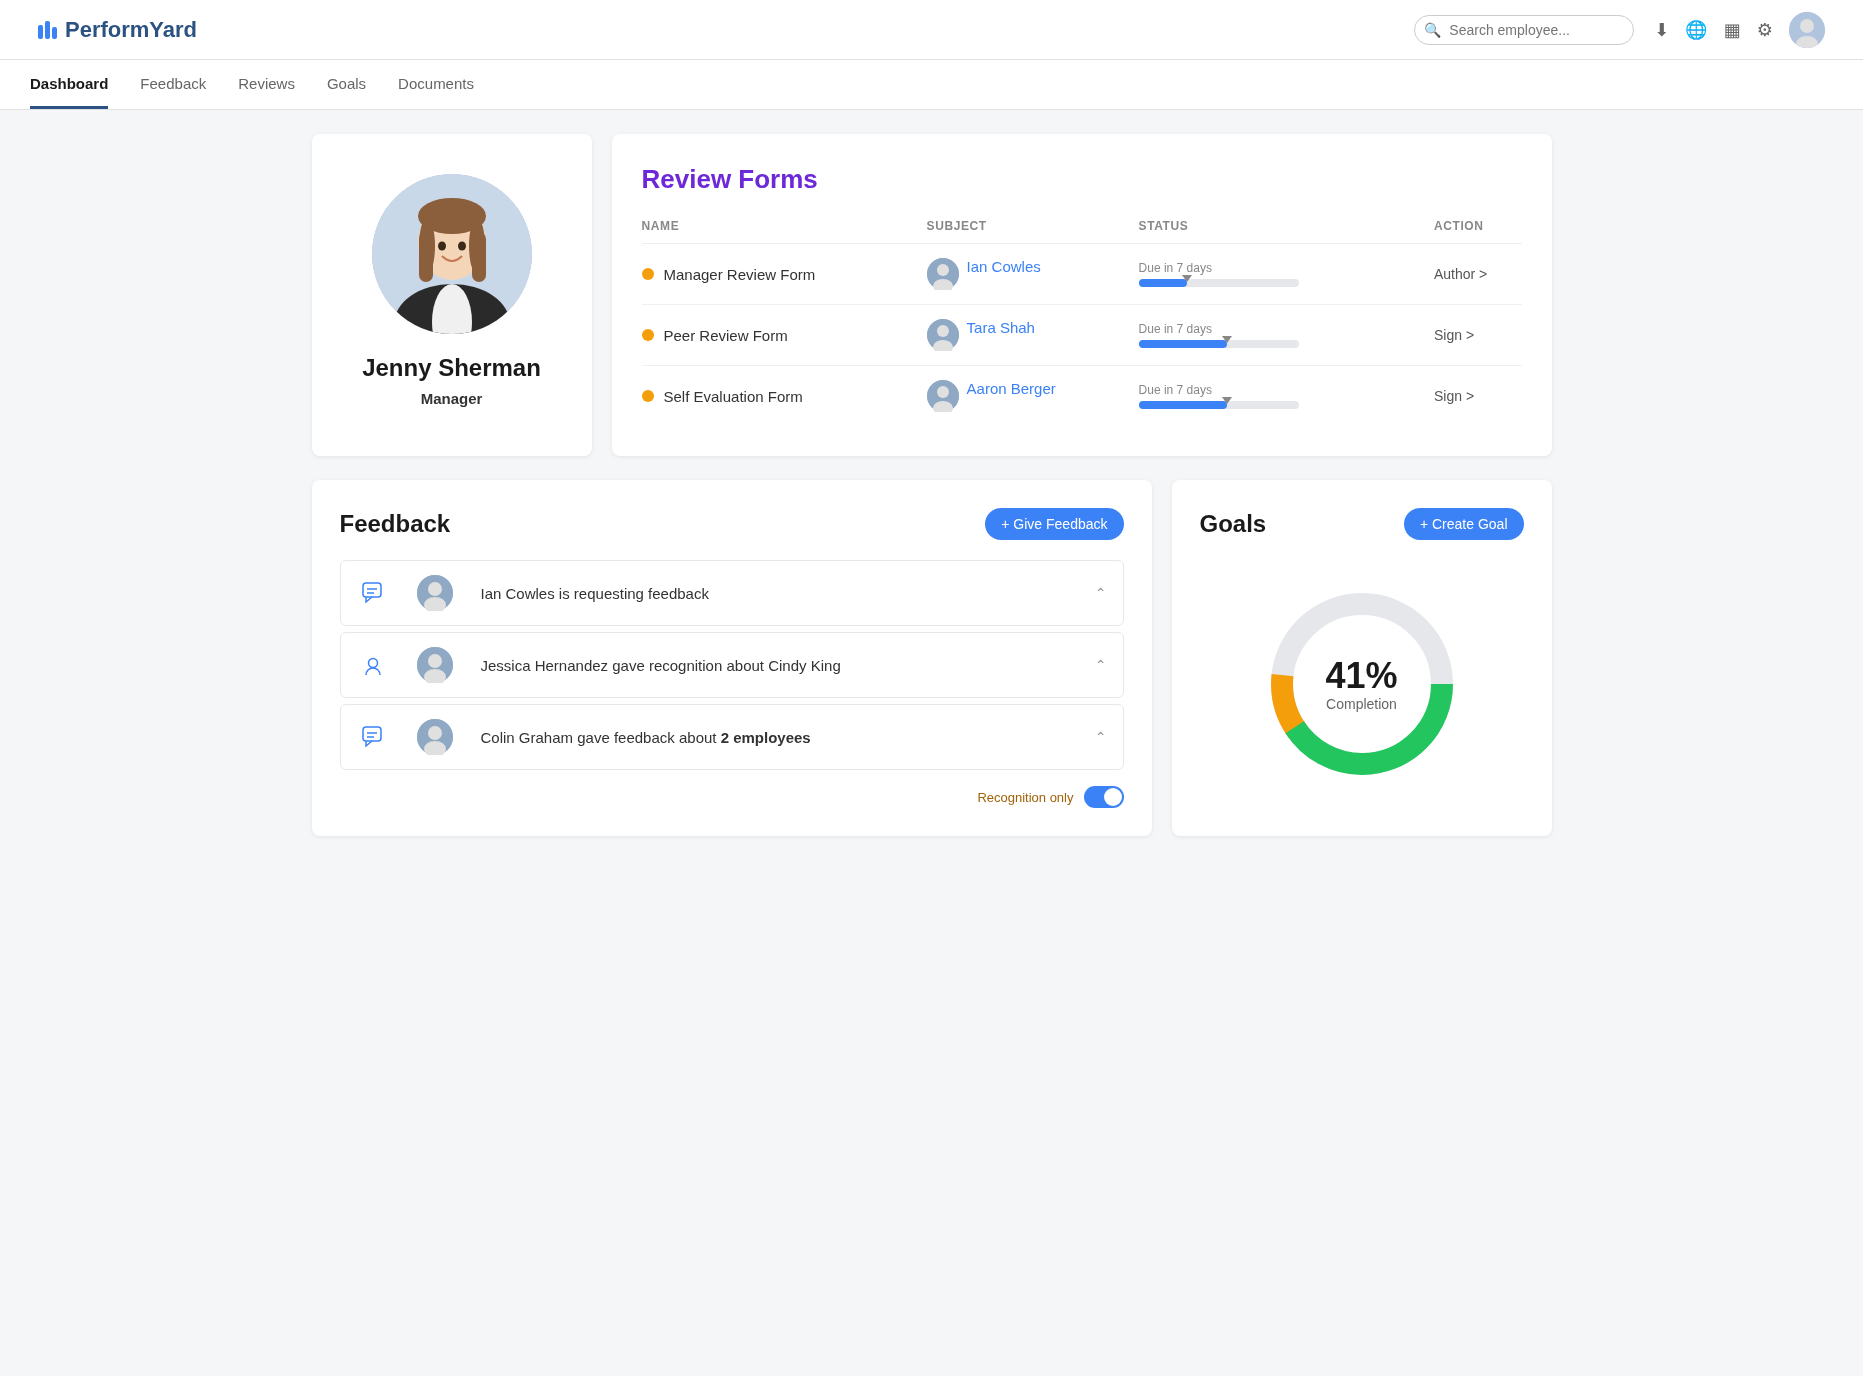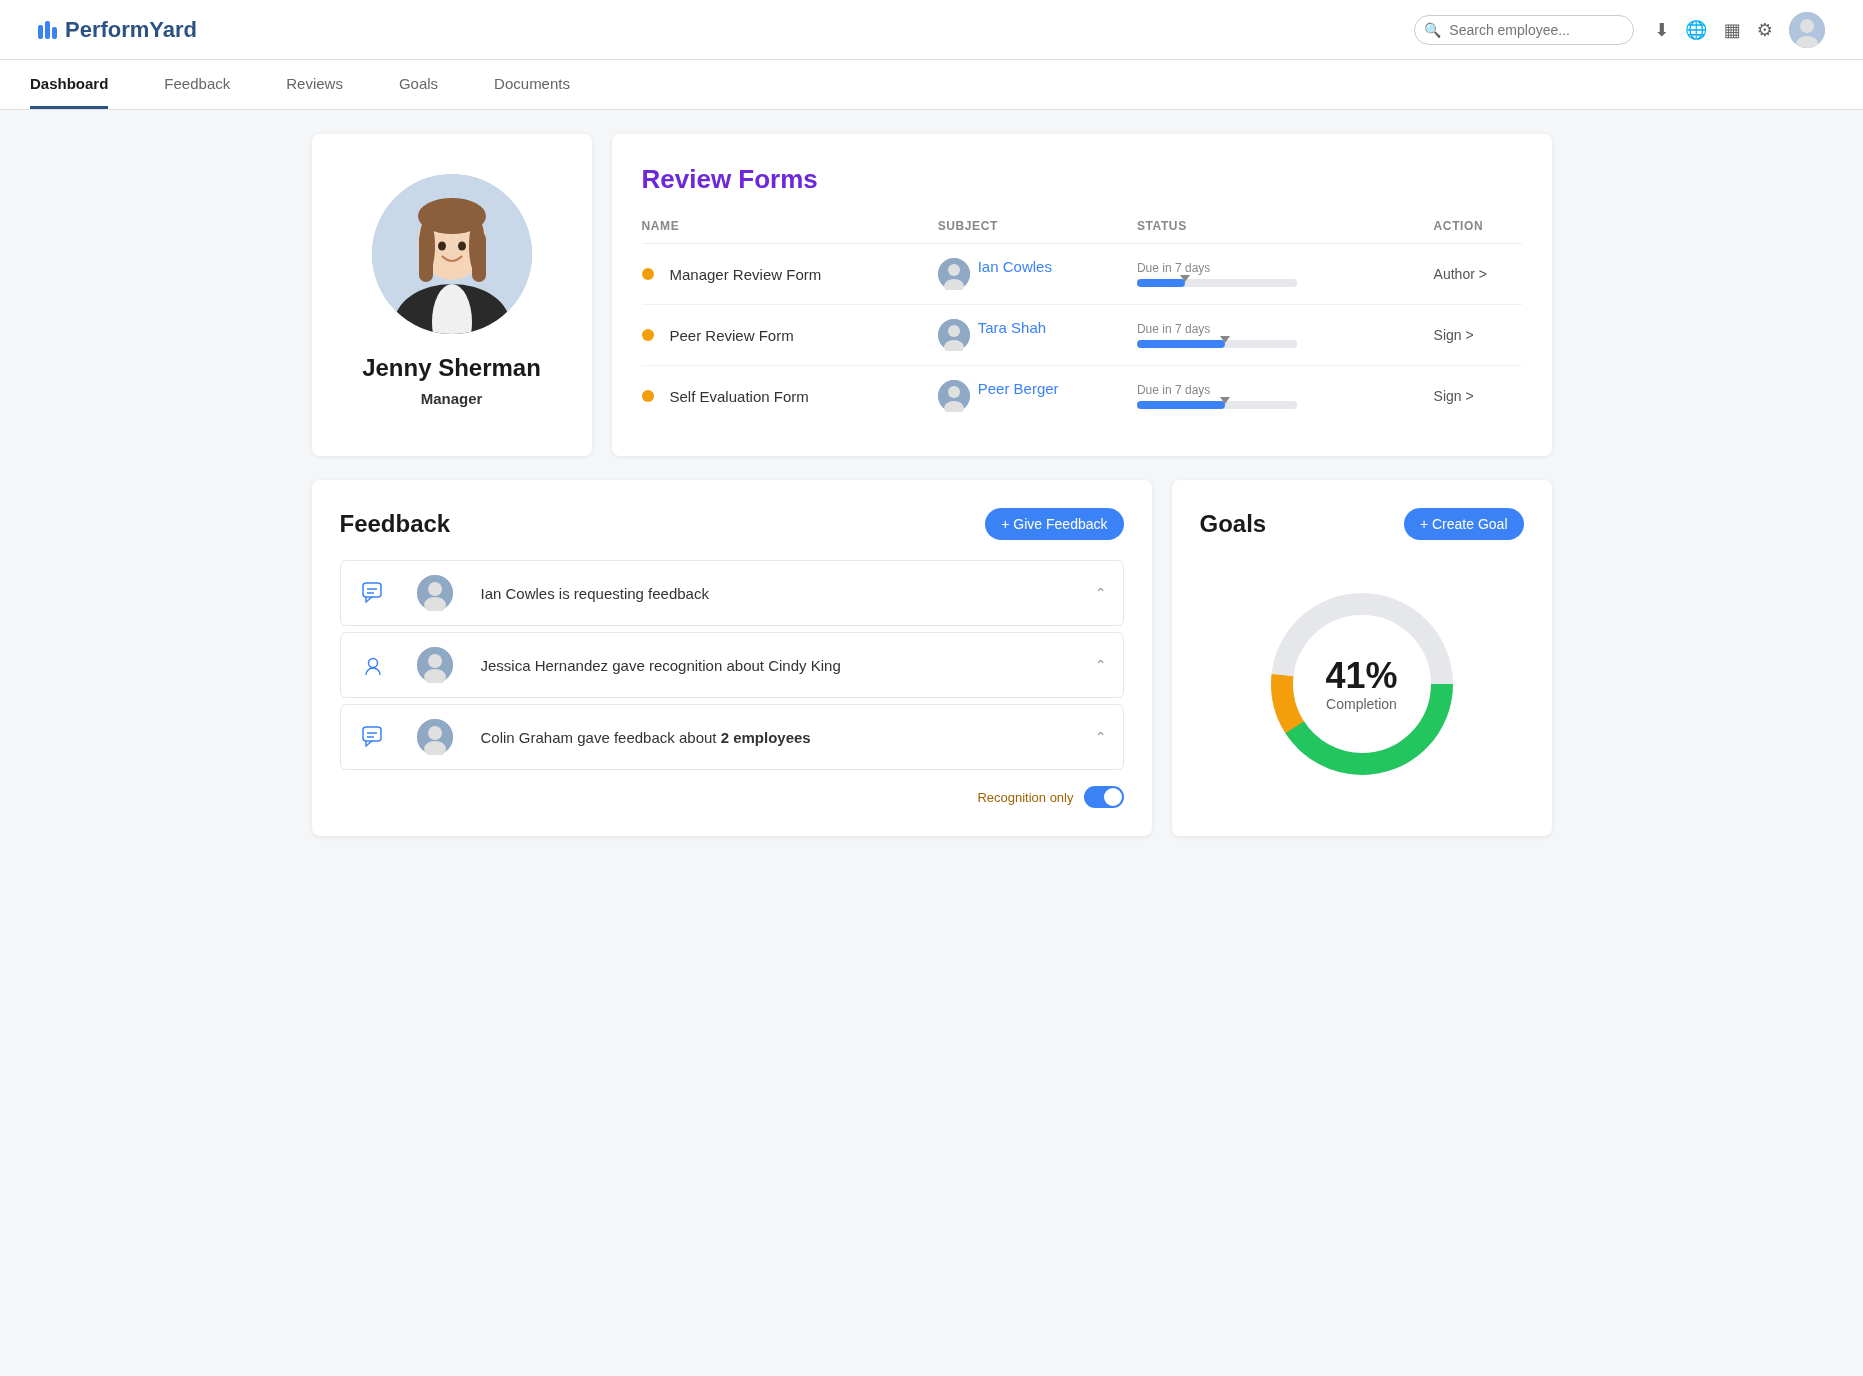--- a/index.html
+++ b/index.html
@@ -77,21 +77,21 @@
     }
 
     
     .nav {
       background: #fff;
       border-bottom: 1px solid #e0e0e0;
       display: flex;
       align-items: center;
       padding: 0 30px;
       height: 50px;
-      gap: 56px;
+      gap: 32px;
     }
     .nav-item {
       font-size: 15px;
       color: #666;
       cursor: pointer;
       padding: 14px 0;
       border-bottom: 3px solid transparent;
       text-decoration: none;
     }
     .nav-item.active {
@@ -188,21 +188,21 @@
       vertical-align: middle;
     }
     .review-table tr:last-child td {
       border-bottom: none;
     }
     .form-name {
       font-size: 15px;
       color: #333;
       display: flex;
       align-items: center;
-      gap: 16px;
+      gap: 10px;
     }
     .yellow-dot {
       width: 12px;
       height: 12px;
       border-radius: 50%;
       background: #f59e0b;
       display: inline-block;
       flex-shrink: 0;
     }
     .subject-cell {
@@ -567,21 +567,21 @@
               </td>
               <td>
     <div class="subject-cell">
       <div class="subject-avatar">
         <svg viewBox="0 0 32 32" xmlns="http://www.w3.org/2000/svg" width="32" height="32">
           <circle cx="16" cy="16" r="16" fill="#8fa8c4"></circle>
           <circle cx="16" cy="12" r="6" fill="#e0e0e0"></circle>
           <ellipse cx="16" cy="28" rx="10" ry="7" fill="#e0e0e0"></ellipse>
         </svg>
       </div>
-      <span class="subject-name">Peer Berger</span>
+      <span class="subject-name">Aaron Berger</span>
     </div>
               </td>
               <td class="status-cell">
     <div>
       <div class="due-text">Due in 7 days</div>
       <div class="progress-bar-wrap">
         <div class="progress-bar-fill" style="width:55%;background:#3b82f6;"></div>
         <div class="progress-indicator" style="left:83px;"></div>
       </div>
     </div>

